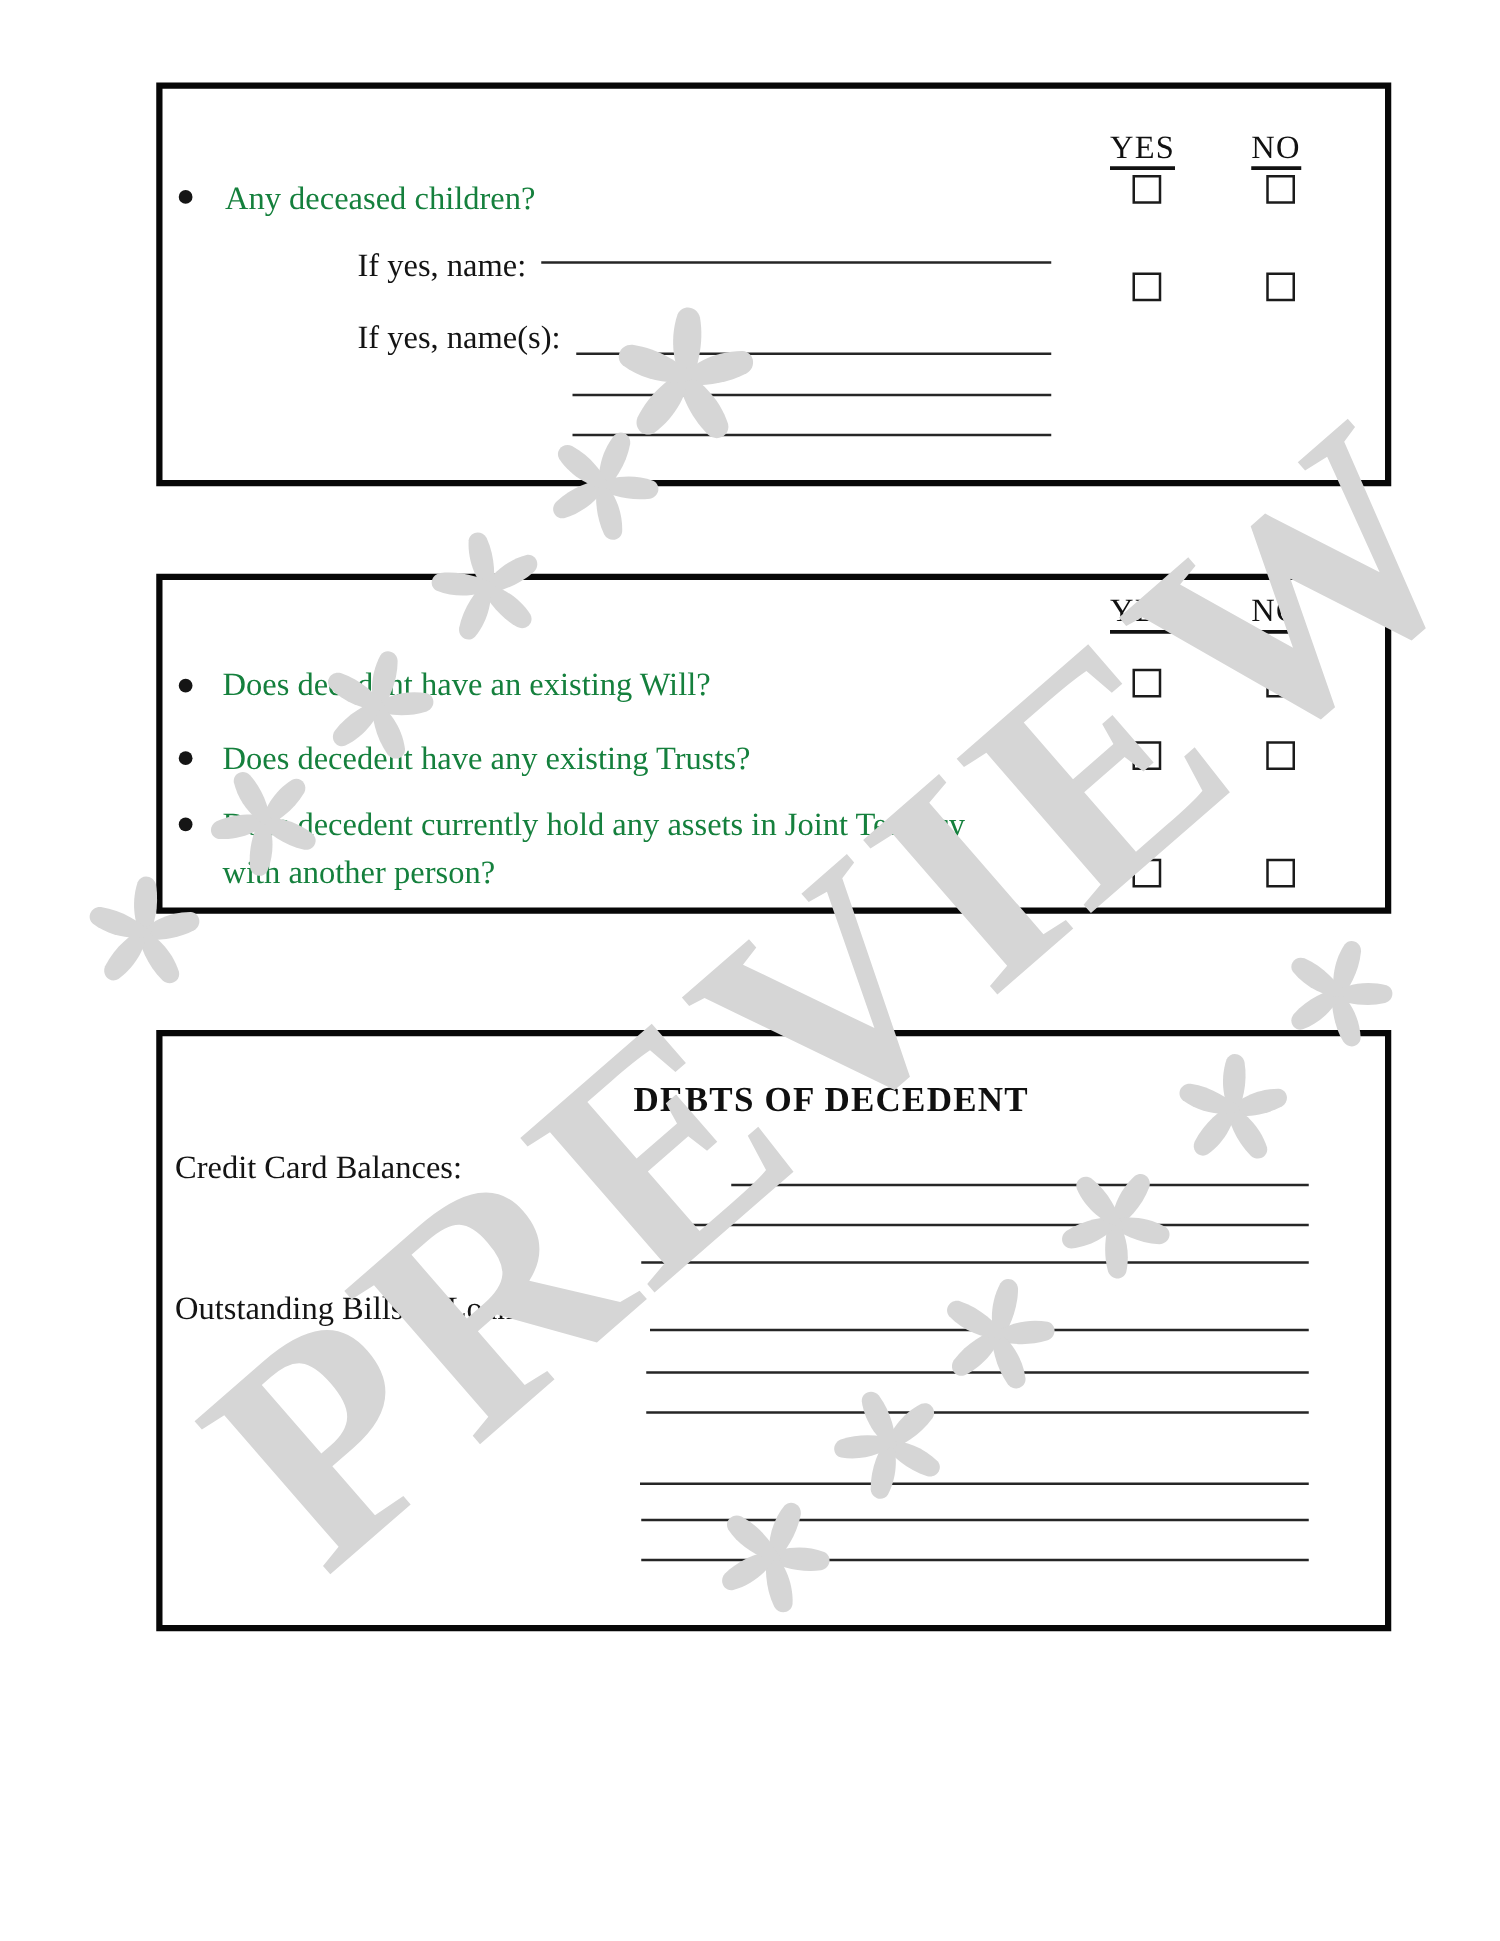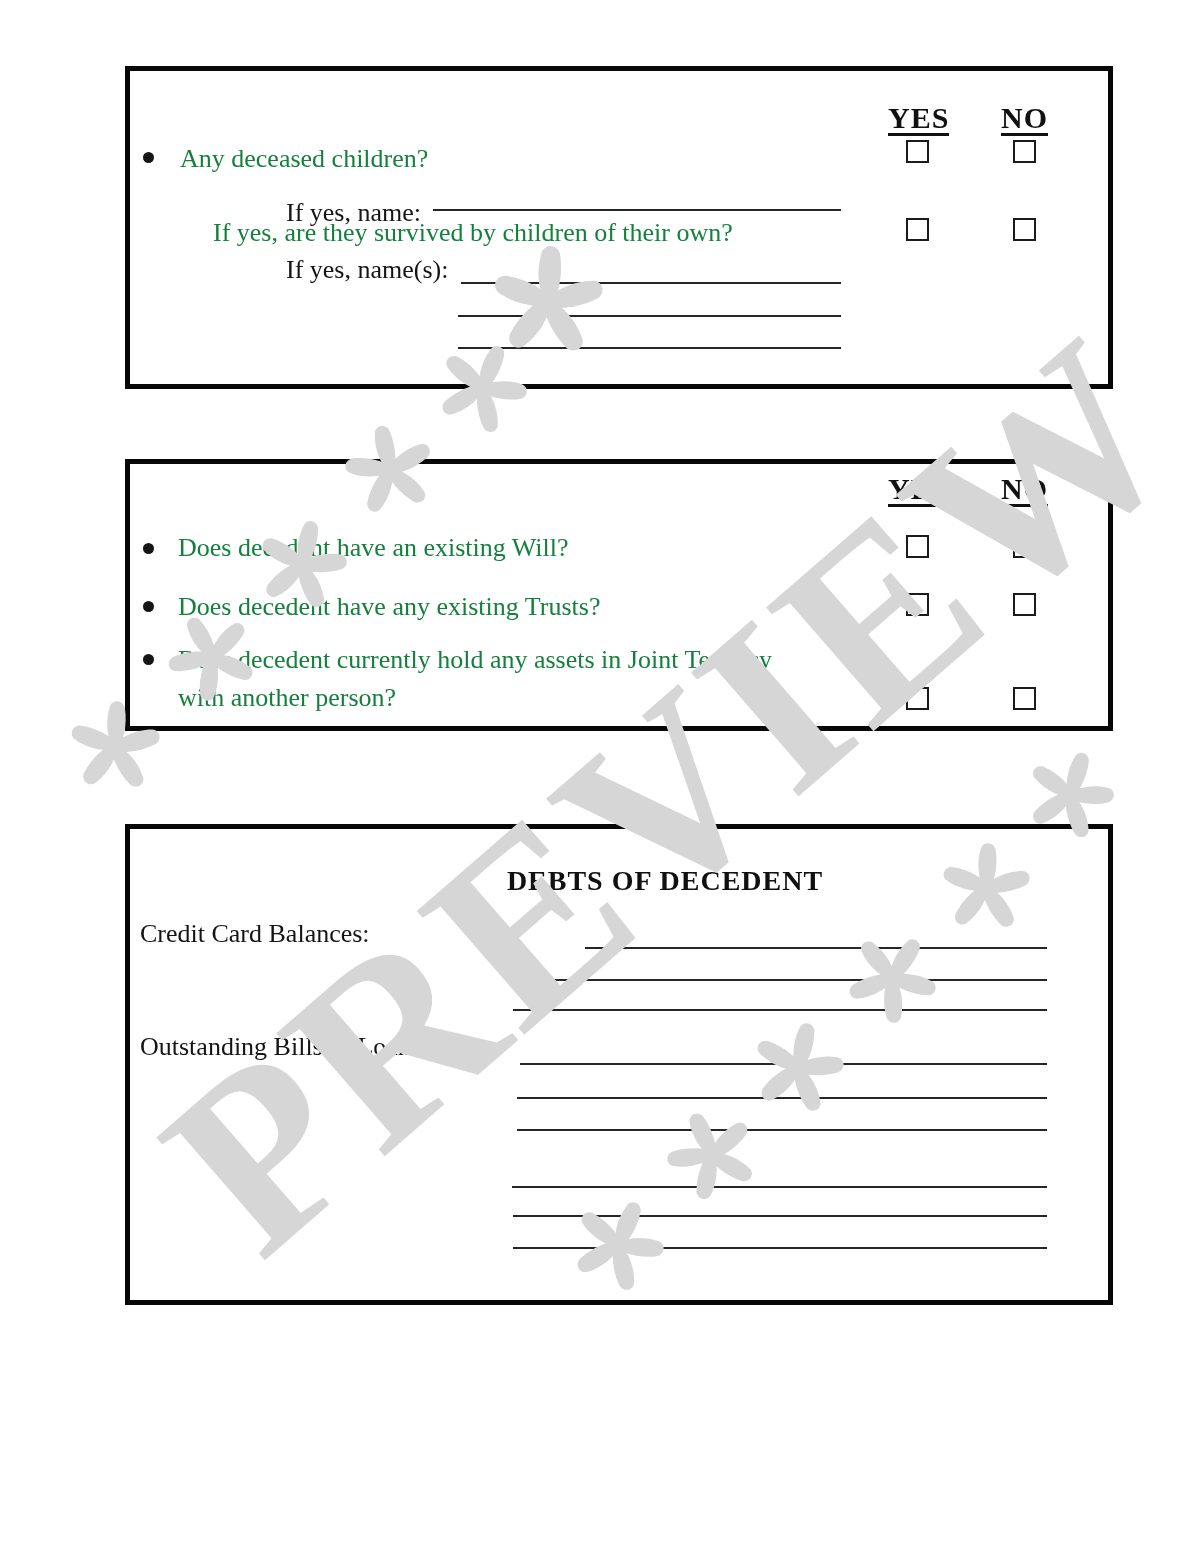--- a/index.html
+++ b/index.html
@@ -7,21 +7,21 @@
   .page {
     position:relative; width:1200px; height:1553px; background:#ffffff;
     font-family:"Liberation Serif", serif; color:#111;
     overflow:hidden; margin:0 auto;
   }
   .formbox { position:absolute; border:5px solid #070707; box-sizing:border-box; background:transparent; }
   .inner { position:absolute; left:0; top:0; right:0; bottom:0; }
   .q { position:absolute; font-size:26px; line-height:26px; white-space:nowrap; color:#15803d; }
   .sublbl { position:absolute; font-size:26px; line-height:26px; white-space:nowrap; color:#141414; }
   .bullet { position:absolute; width:11px; height:11px; border-radius:50%; background:#151515; }
-  .colhead { position:absolute; font-size:30px; line-height:26px; font-weight:bold; border-bottom:3px solid #111; padding-bottom:2px; letter-spacing:1px; }
+  .colhead { position:absolute; font-size:26px; line-height:26px; font-weight:normal; border-bottom:3px solid #111; padding-bottom:2px; letter-spacing:1px; }
   .cb { position:absolute; width:19px; height:19px; border:2px solid #1b1b1b; background:#fff; }
   .bline { position:absolute; height:0; border-bottom:2px solid #262626; }
   .s3-title { position:absolute; left:0; width:100%; text-align:center; font-size:28px; line-height:30px; font-weight:bold; letter-spacing:1px; color:#101010; }
   .wm-text {
     position:absolute; left:672px; top:795px;
     transform:translate(-50%,-50%) rotate(-41deg);
     font-size:250px; font-weight:bold; letter-spacing:6px;
     white-space:nowrap; z-index:40; pointer-events:none;
     font-family:"Liberation Serif", serif;
   }
@@ -38,21 +38,20 @@
       <span class="colhead" style="left:871px; top:34px;">NO</span>
 
       <span class="bullet" style="left:13px; top:81px;"></span>
       <span class="q" style="left:50px; top:75px;">Any deceased children?</span>
       <span class="cb" style="left:776px; top:69px;"></span>
       <span class="cb" style="left:883px; top:69px;"></span>
 
       <span class="sublbl" style="left:156px; top:129px;">If yes, name:</span>
       <span class="bline" style="left:303px; top:138px; width:408px;"></span>
 
-      <span class="q" style="left:83px; top:149px;">If yes, are they survived by children of their own?</span>
       <span class="cb" style="left:776px; top:147px;"></span>
       <span class="cb" style="left:883px; top:147px;"></span>
 
       <span class="sublbl" style="left:156px; top:186px;">If yes, name(s):</span>
       <span class="bline" style="left:331px; top:211px; width:380px;"></span>
       <span class="bline" style="left:328px; top:244px; width:383px;"></span>
       <span class="bline" style="left:328px; top:276px; width:383px;"></span>
     </div>
   </div>
 

